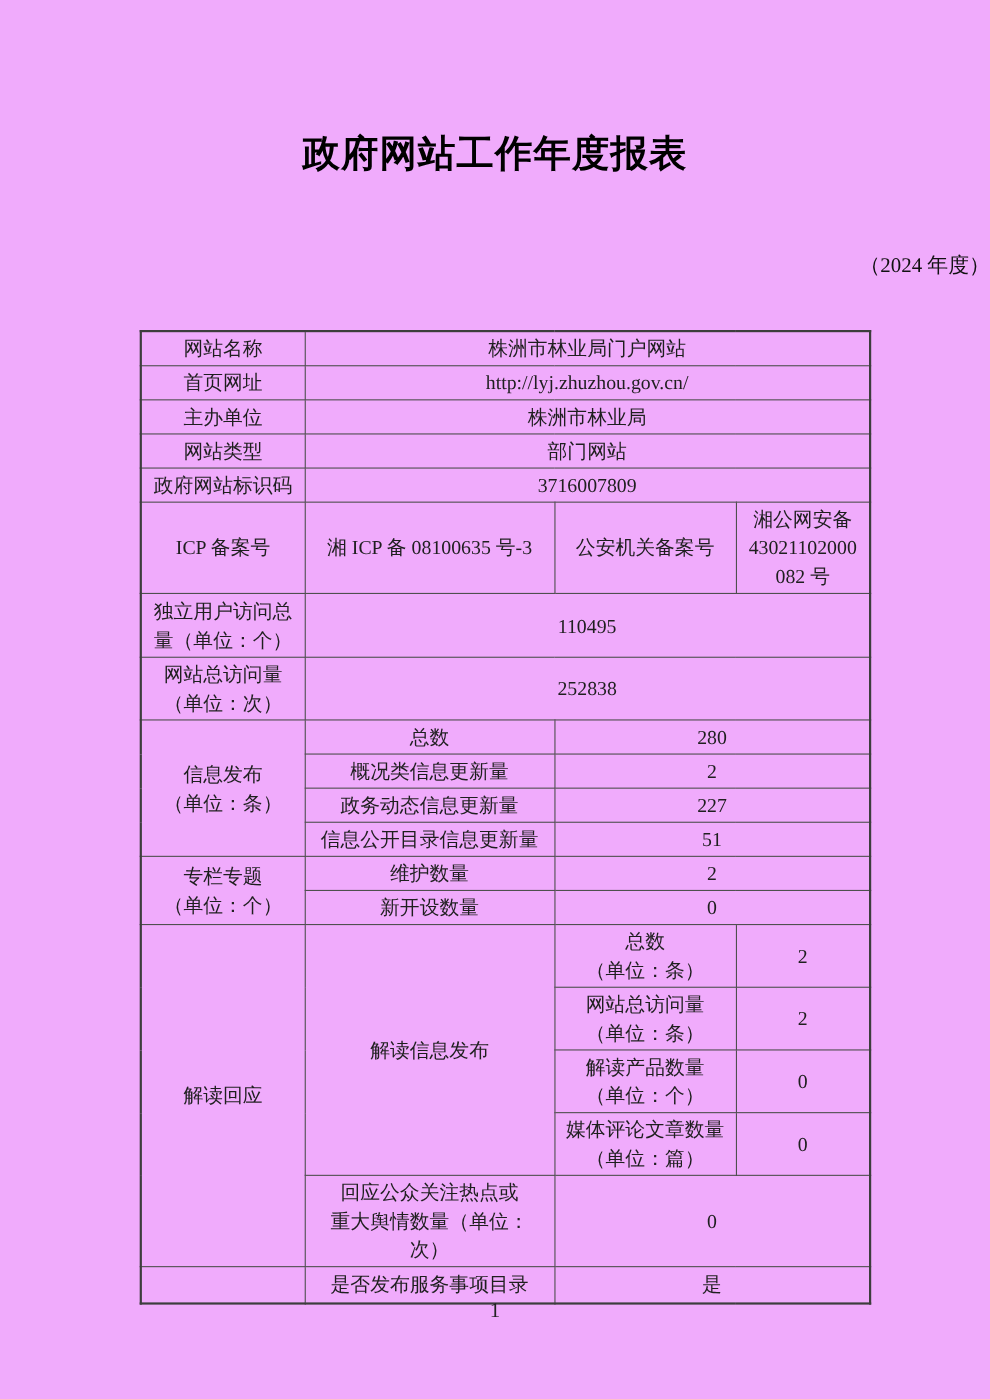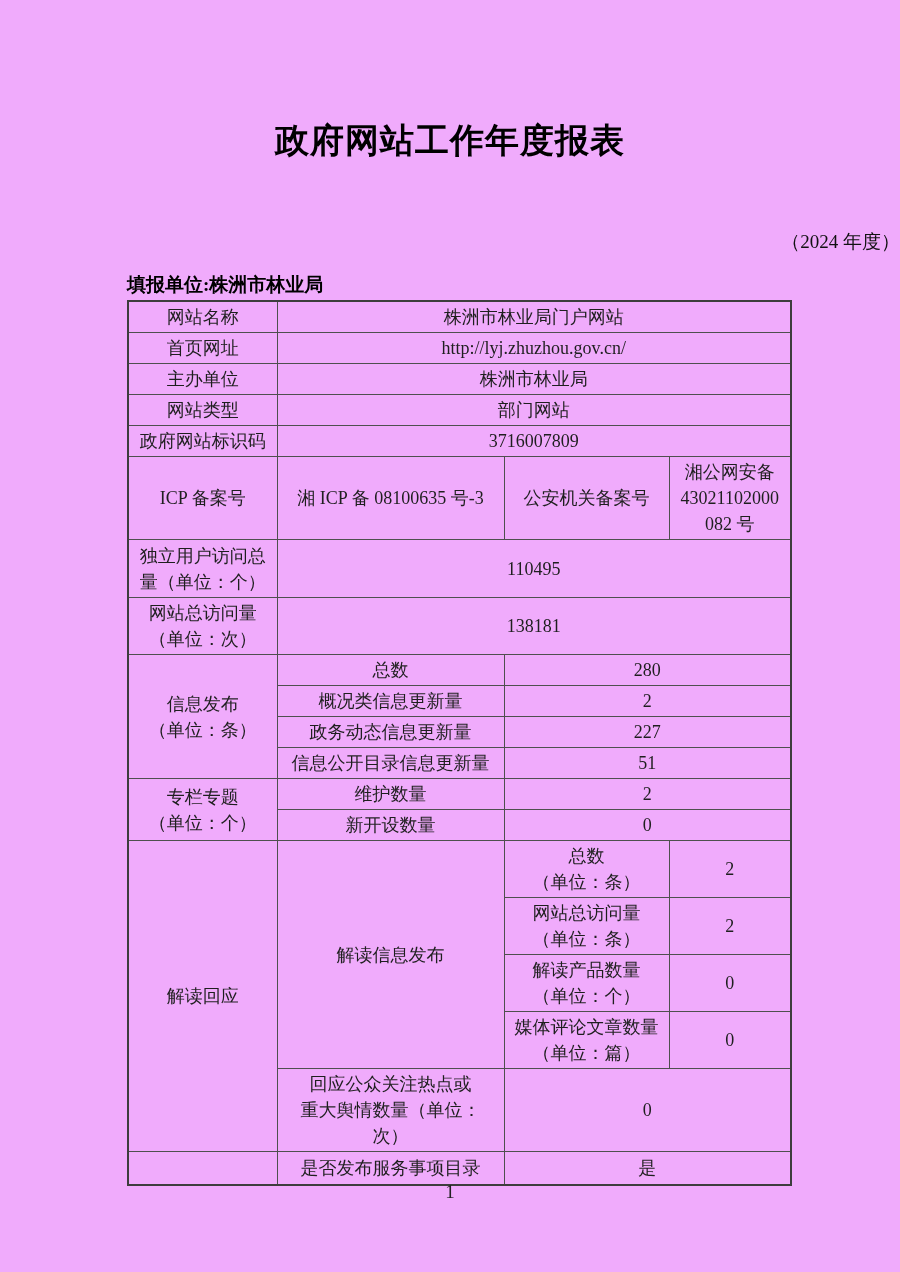--- a/index.html
+++ b/index.html
@@ -57,21 +57,20 @@
     text-align:center;font-size:19px;color:#222;
   }
 </style>
 </head>
 <body>
 
 <div class="page">
 
   <div class="doc-title">政府网站工作年度报表</div>
   <div class="doc-subtitle">（2024 年度）</div>
-  <div class="reporting-unit">填报单位:株洲市林业局</div>
 
   <table class="report">
     <colgroup>
       <col style="width:149px">
       <col style="width:227px">
       <col style="width:165px">
       <col style="width:122px">
     </colgroup>
     <tbody>
       <tr class="r31">
@@ -103,21 +102,21 @@
 082 号</td>
       </tr>
       <tr class="r58">
         <td>独立用户访问总
 量（单位：个）</td>
         <td colspan="3">110495</td>
       </tr>
       <tr class="r55">
         <td>网站总访问量
 （单位：次）</td>
-        <td colspan="3">138181</td>
+        <td colspan="3">252838</td>
       </tr>
       <tr class="r31">
         <td rowspan="4">信息发布
 （单位：条）</td>
         <td>总数</td>
         <td colspan="2">280</td>
       </tr>
       <tr class="r31">
         <td>概况类信息更新量</td>
         <td colspan="2">2</td>

